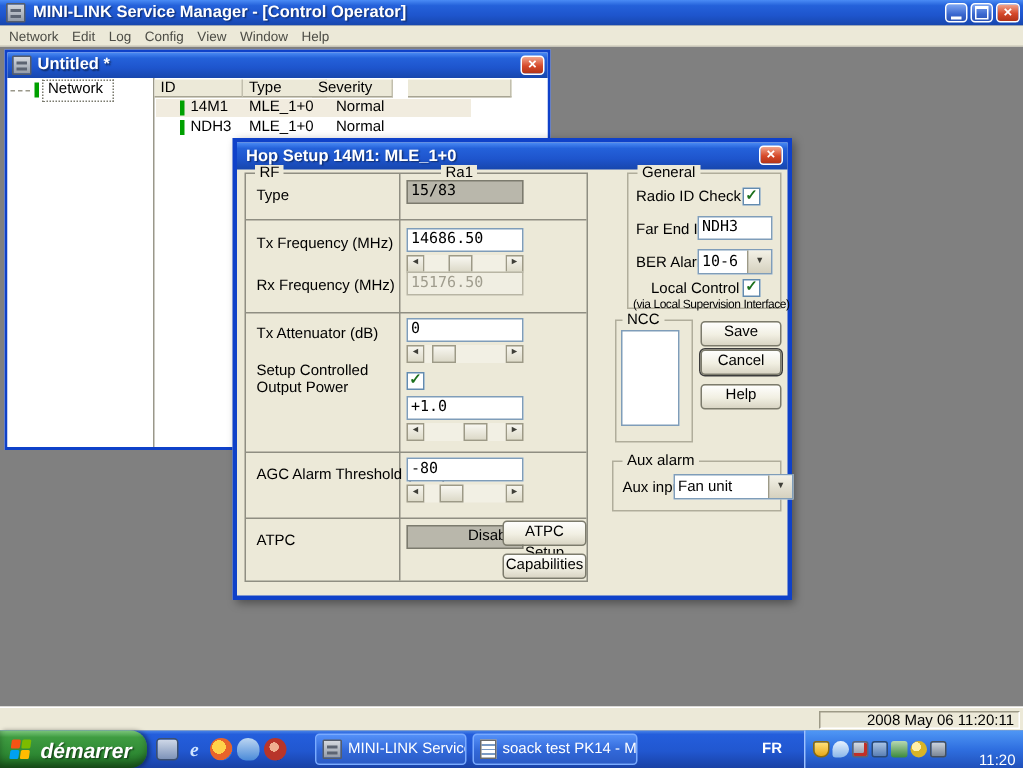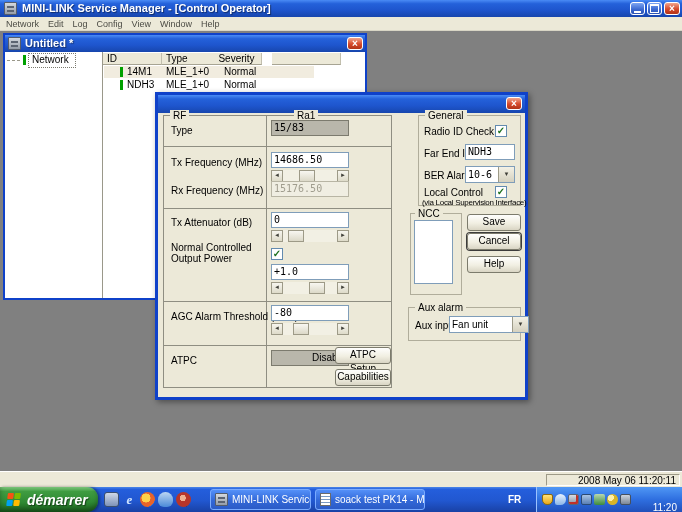--- a/index.html
+++ b/index.html
@@ -142,38 +142,39 @@
     <div id="docwin-body">
 
       <span class="treedash" style="left:2px;top:8px;width:13px;"></span>
       <span class="greenbar" style="left:18px;top:3px;"></span>
       <span class="selbox" style="left:23px;top:1px;width:46px;height:13px;"></span>
       <span class="rowtext" style="left:27px;top:2px;">Network</span>
       <span class="vsep" style="left:97px;"></span>
 
       <span class="hcell" style="left:98px;width:59px;">ID</span>
       <span class="hcell" style="left:157px;width:56px;">Type</span>
-      <span class="hcell" style="left:203px;width:54px;text-align:center;">Severity</span>
+      <span class="hcell" style="left:203px;width:54px;">Severity</span>
       <span class="hcell" style="left:267px;width:69px;"></span>
 
       <div class="abs" style="left:99px;top:14px;width:210px;height:12px;background:#f1ecdf;"></div>
       <span class="greenbar" style="left:115px;top:15px;"></span>
       <span class="rowtext" style="left:122px;top:14px;">14M1</span>
       <span class="rowtext" style="left:161px;top:14px;">MLE_1+0</span>
       <span class="rowtext" style="left:219px;top:14px;">Normal</span>
 
       <span class="greenbar" style="left:115px;top:28px;"></span>
       <span class="rowtext" style="left:122px;top:27px;">NDH3</span>
       <span class="rowtext" style="left:161px;top:27px;">MLE_1+0</span>
       <span class="rowtext" style="left:219px;top:27px;">Normal</span>
     </div>
   </div>
 
   <div id="dialog">
     <div id="dialog-title" class="bluebar">
+      <span class="titletext">Hop Setup 14M1: MLE_1+0</span>
       <span class="capbtn red" style="right:3px;left:auto;width:16px;">
           <span class="xglyph">×</span>
         </span>
     </div>
     <div id="dialog-body">
 
       <div id="rfgrid">
         <span class="gb-label" style="left:6px;">RF</span>
         <span class="gb-label" style="left:130px;">Ra1</span>
         <span class="gline-v" style="left:102px;"></span>
@@ -200,21 +201,21 @@
         <span class="lbl" style="left:7px;top:101px;">Tx Attenuator (dB)</span>
         <div class="field" style="left:107px;top:96px;">0</div>
         <div class="sbar" style="left:107px;top:114px;">
           <span class="sarr">◄</span>
           <span class="strack">
               <span class="sthumb" style="left:5px;"></span>
             </span>
           <span class="sarr">►</span>
         </div>
 
-        <span class="lbl" style="left:7px;top:126px;">Normal Controlled</span>
+        <span class="lbl" style="left:7px;top:126px;">Setup Controlled</span>
         <span class="lbl" style="left:7px;top:137px;">Output Power</span>
         <span class="cb" style="left:107px;top:132px;"><span>✓</span></span>
         <div class="field" style="left:107px;top:148px;">+1.0</div>
         <div class="sbar" style="left:107px;top:166px;">
           <span class="sarr">◄</span>
           <span class="strack">
               <span class="sthumb" style="left:26px;"></span>
             </span>
           <span class="sarr">►</span>
         </div>
@@ -239,21 +240,21 @@
         <span class="gb-label" style="left:6px;">General</span>
         <span class="lbl" style="left:5px;top:10px;">Radio ID Check</span>
         <span class="cb" style="left:76px;top:9px;"><span>✓</span></span>
         <span class="lbl" style="left:5px;top:32px;">Far End ID</span>
         <div class="field" style="left:46px;top:28px;width:50px;">NDH3</div>
         <span class="lbl" style="left:5px;top:54px;">BER Alarm</span>
         <div class="dd" style="left:46px;top:50px;width:50px;">
           <span class="dd-val" style="font-family:'DejaVu Sans Mono',monospace;">10-6</span>
           <span class="dd-btn">▼</span>
         </div>
-        <span class="lbl" style="left:5px;top:71px;">Local Control</span>
+        <span class="lbl" style="left:15px;top:71px;">Local Control</span>
         <span class="cb" style="left:76px;top:70px;"><span>✓</span></span>
         <span class="note" style="left:3px;top:82px;">(via Local Supervision Interface)</span>
       </div>
 
       <div class="gb" style="left:252px;top:100px;width:52px;height:82px;">
         <span class="gb-label" style="left:4px;">NCC</span>
         <div class="listbox" style="left:3px;top:6px;width:39px;height:64px;"></div>
       </div>
 
       <div class="btn" style="left:309px;top:101px;width:54px;height:17px;">Save</div>

